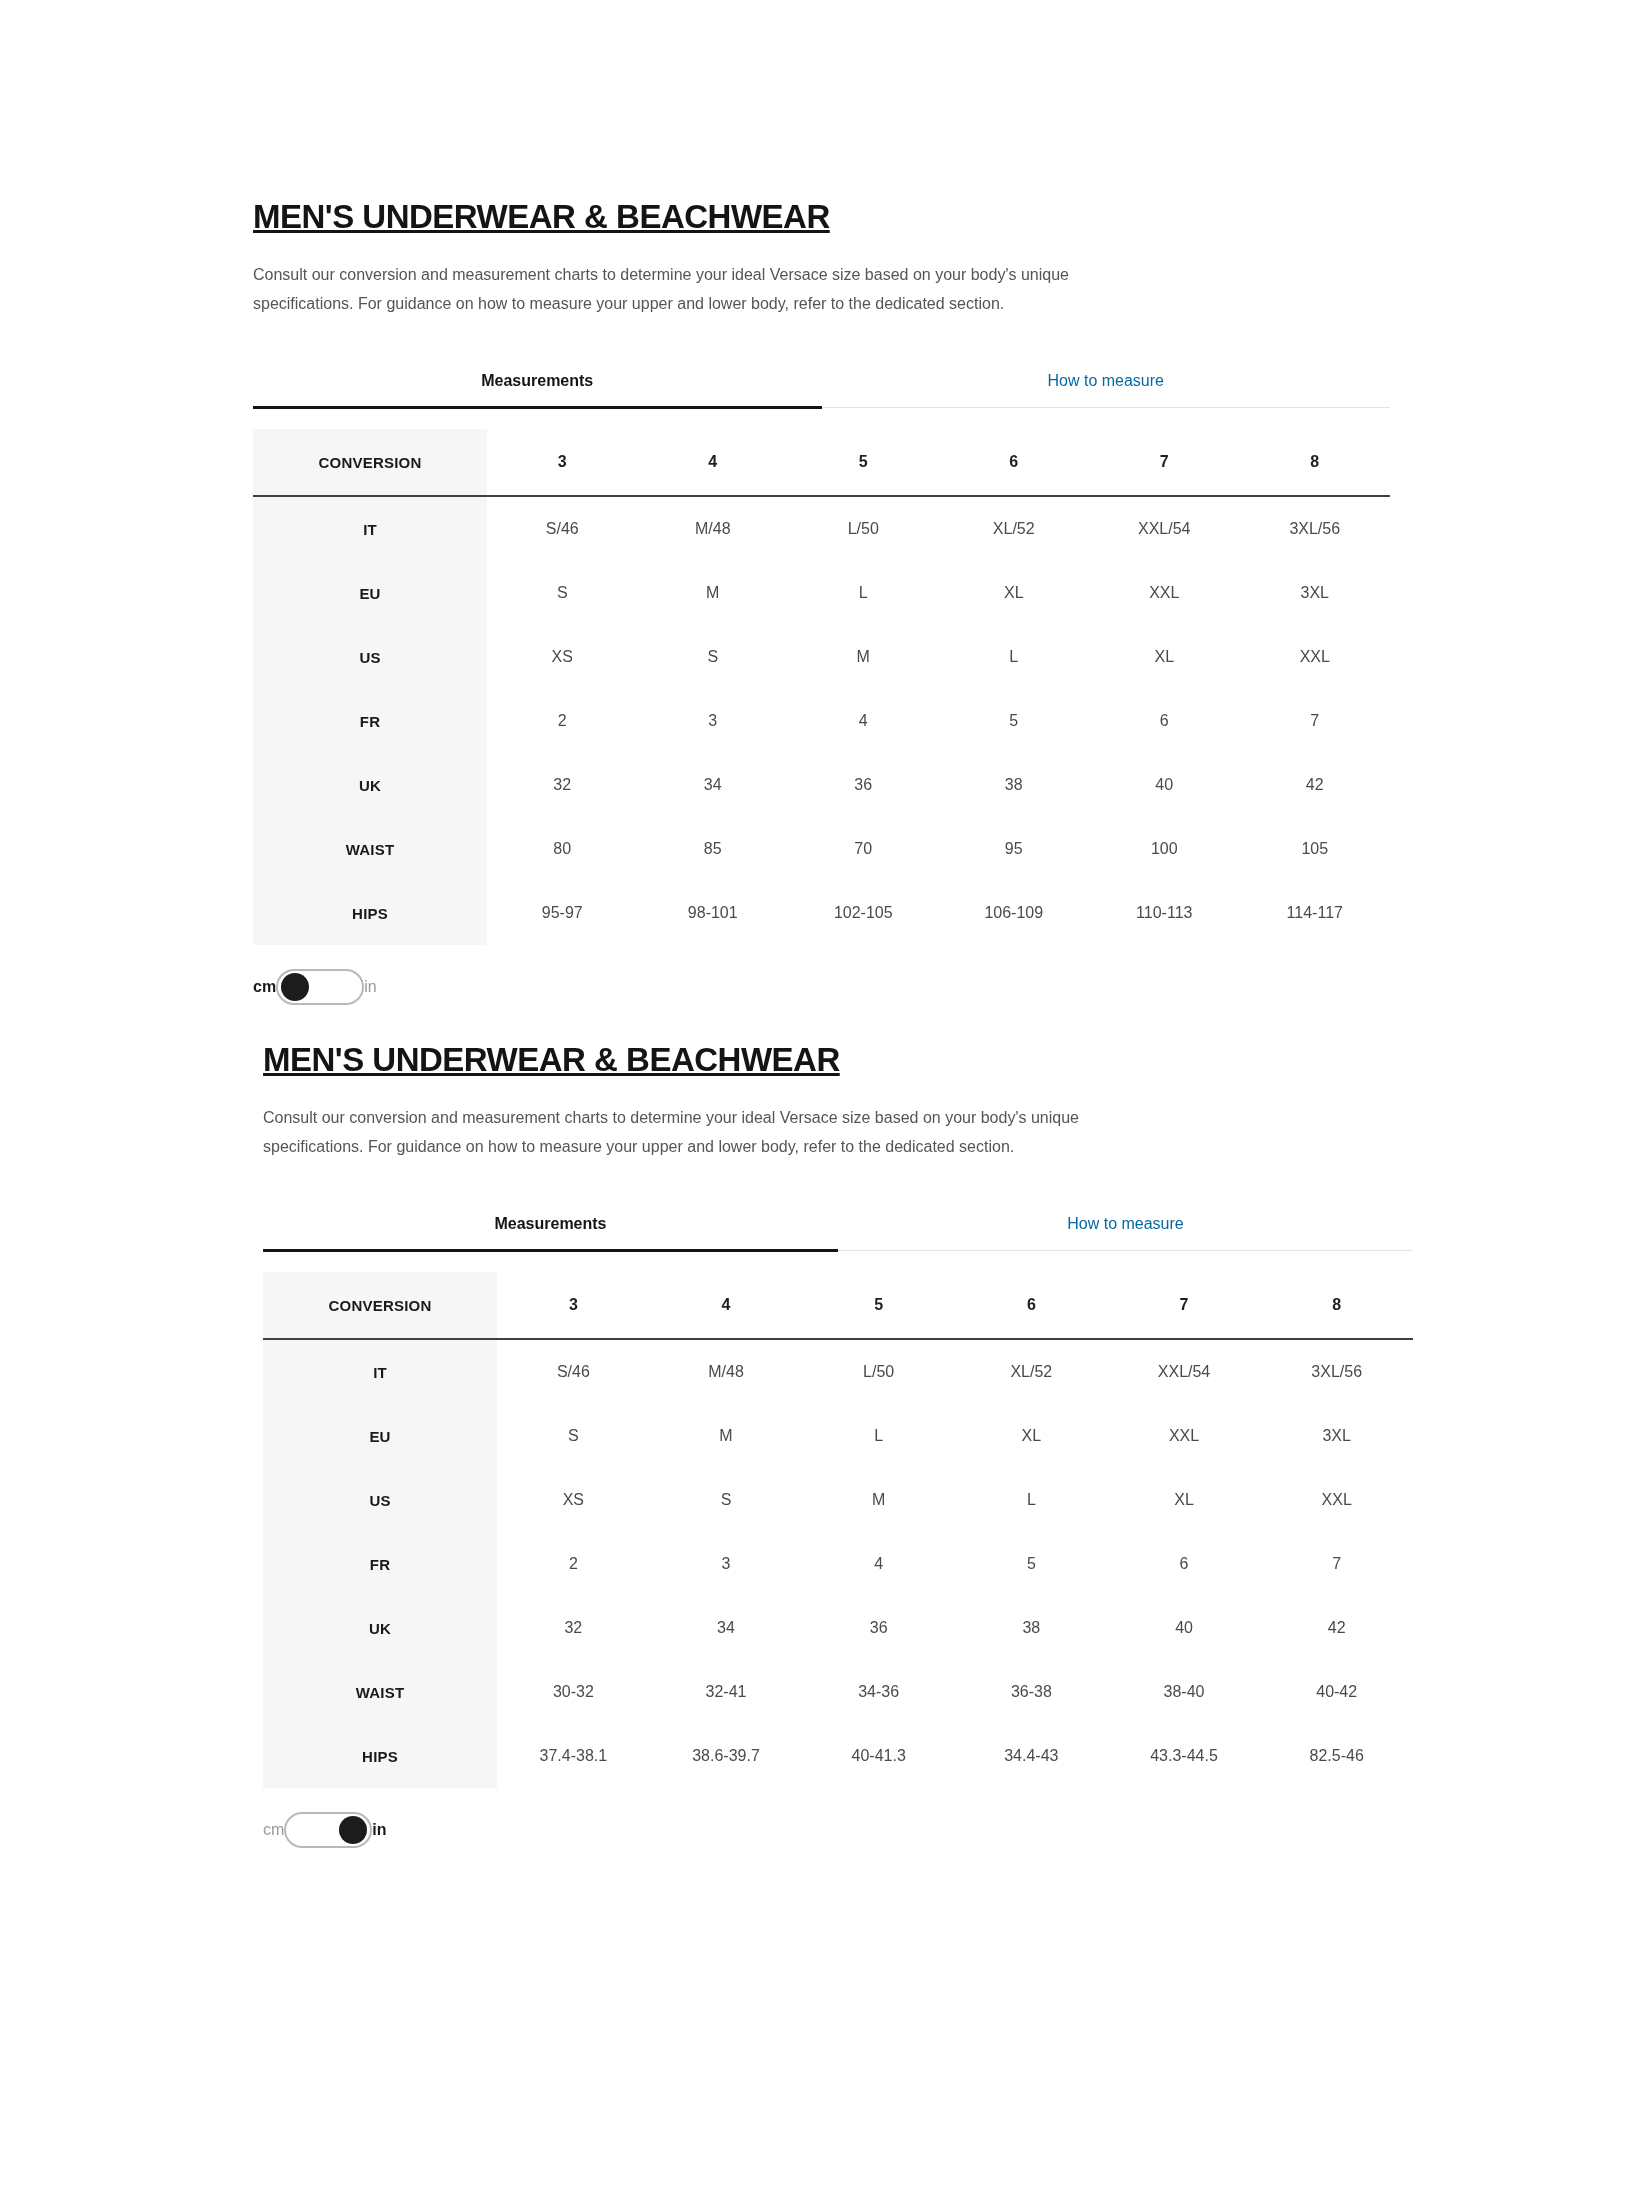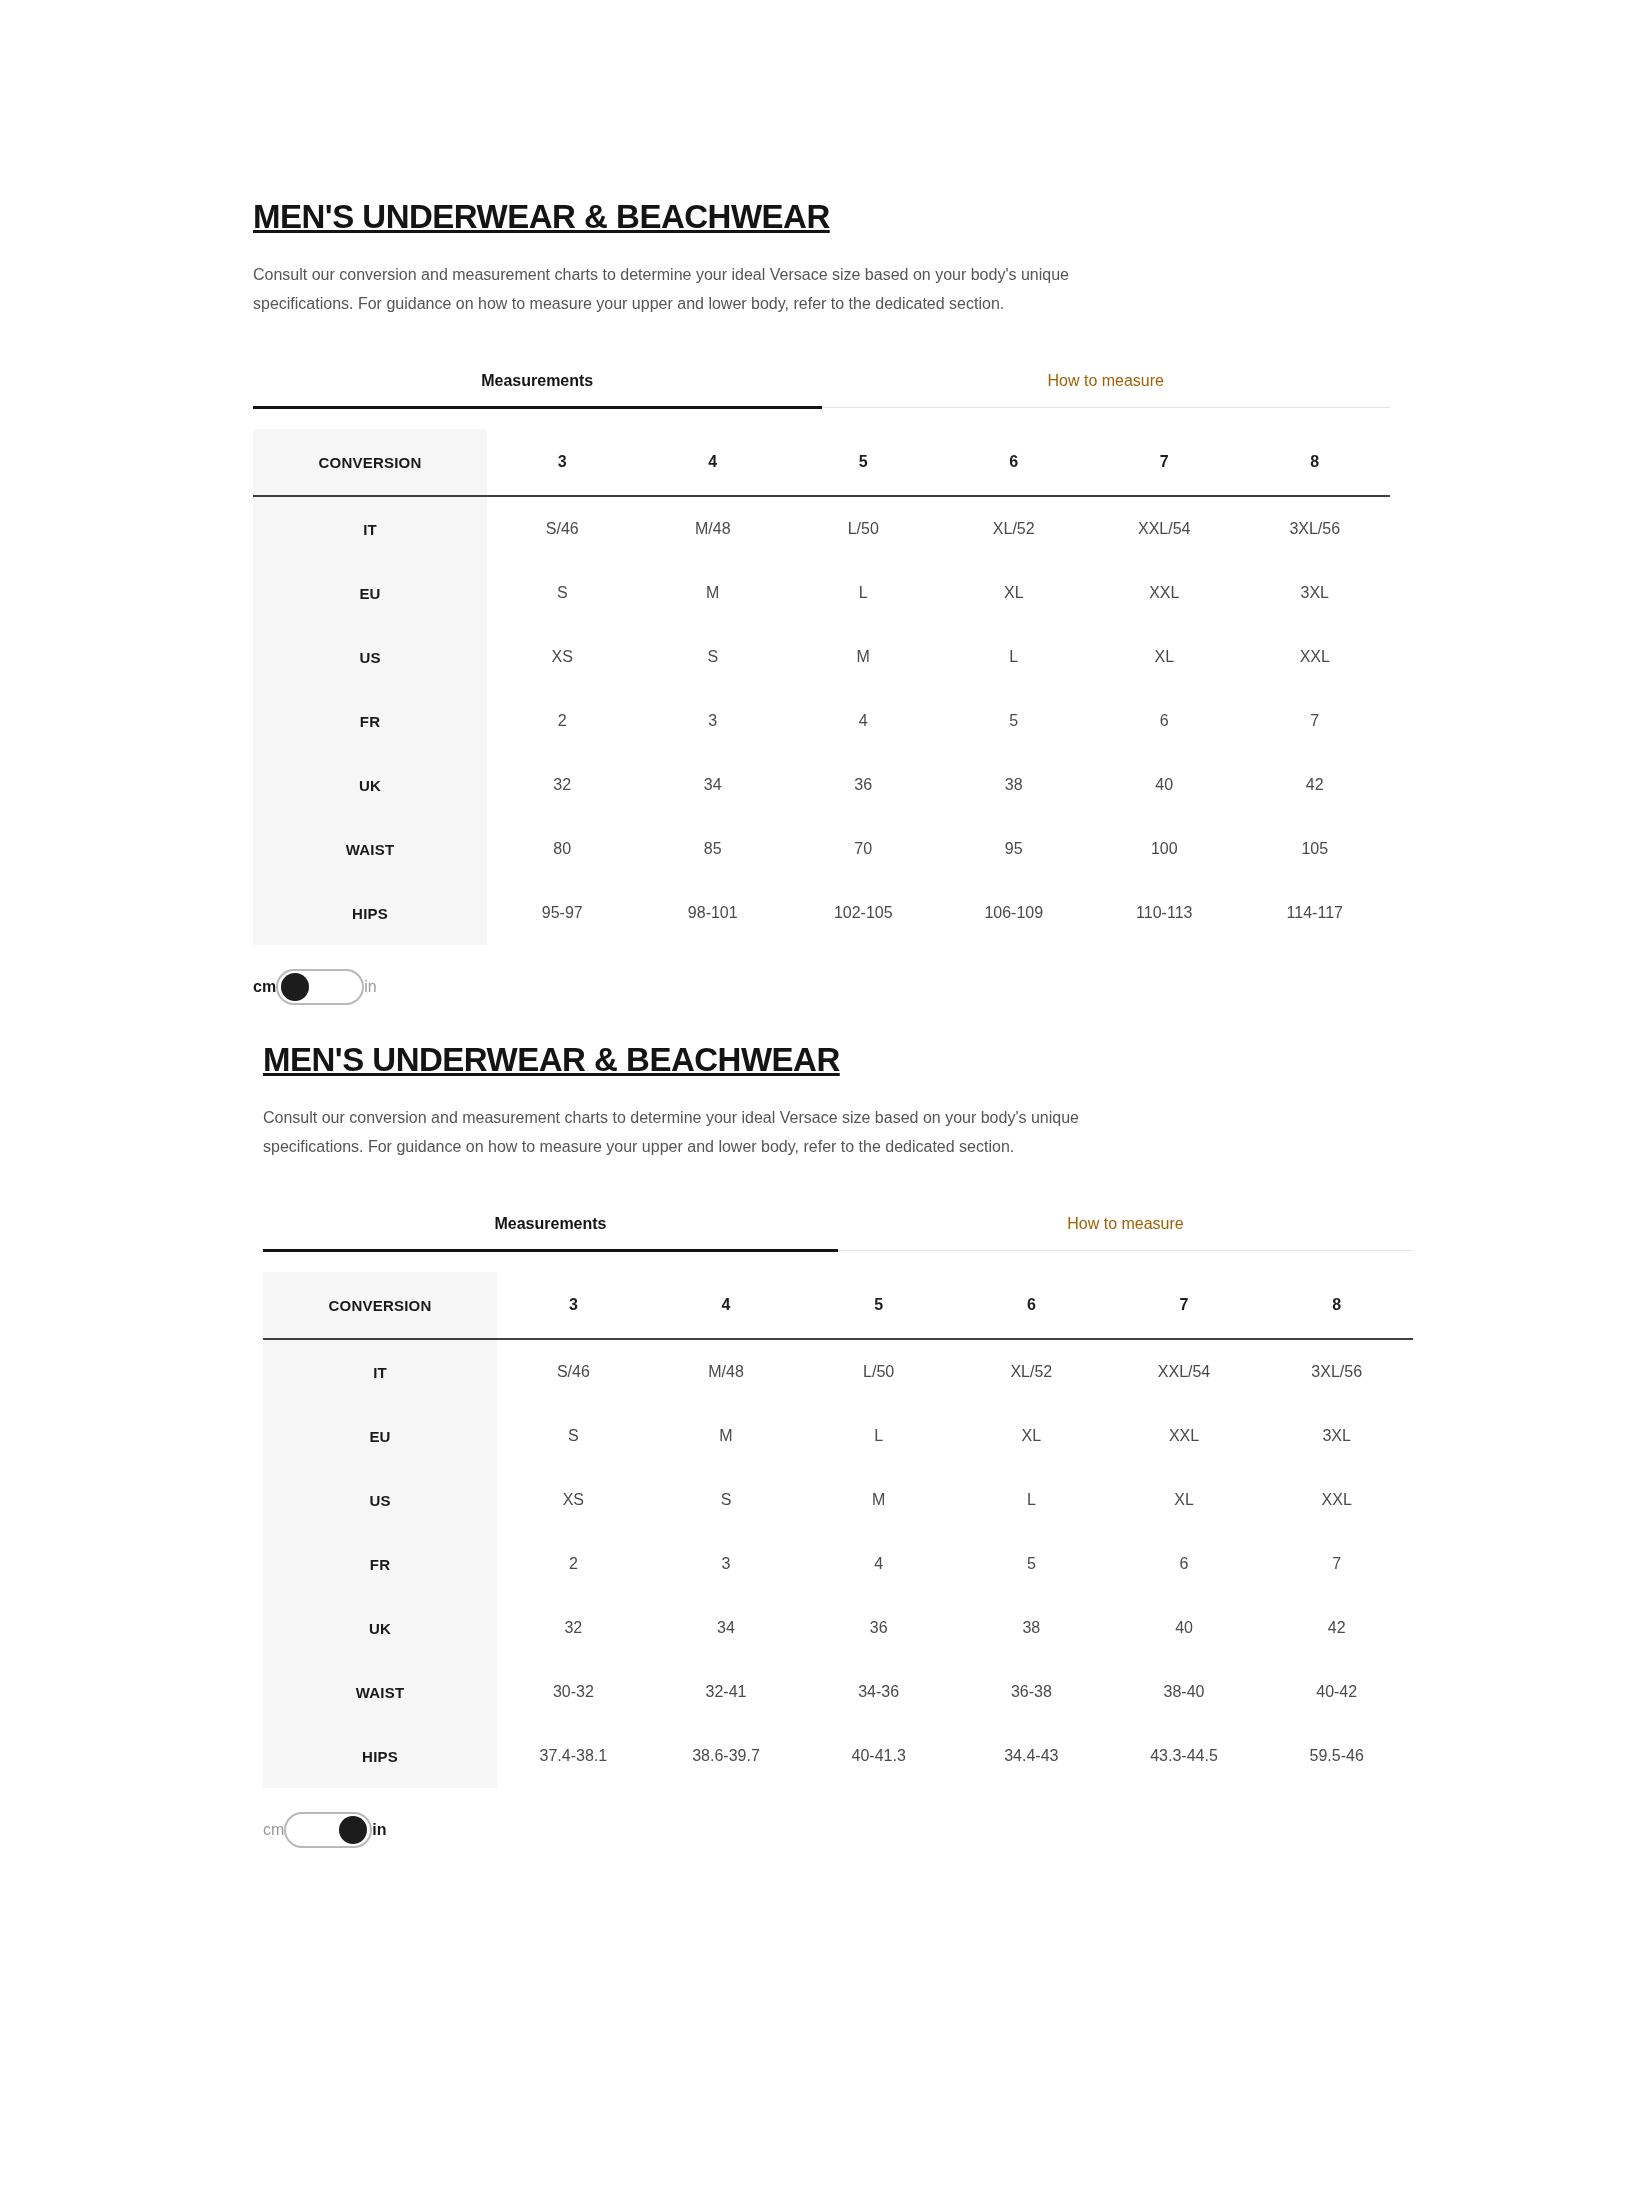--- a/index.html
+++ b/index.html
@@ -34,21 +34,21 @@
 
   .tabs {
     display: flex;
     border-bottom: 1px solid #e3e3e3;
     padding-top: 12px;
   }
   .tab {
     flex: 1;
     text-align: center;
     font-size: 16px;
-    color: #a16207;
+    color: #0369a1;
     padding-bottom: 16px;
     cursor: pointer;
   }
   .tab.active {
     color: #141414;
     font-weight: 700;
     border-bottom: 3px solid #141414;
     margin-bottom: -2px;
   }
 
@@ -271,21 +271,21 @@
           <div class="t-cell value-cell">38-40</div>
           <div class="t-cell value-cell">40-42</div>
         </div>
         <div class="t-row">
           <div class="t-cell label-cell">HIPS</div>
           <div class="t-cell value-cell">37.4-38.1</div>
           <div class="t-cell value-cell">38.6-39.7</div>
           <div class="t-cell value-cell">40-41.3</div>
           <div class="t-cell value-cell">34.4-43</div>
           <div class="t-cell value-cell">43.3-44.5</div>
-          <div class="t-cell value-cell">59.5-46</div>
+          <div class="t-cell value-cell">82.5-46</div>
         </div>
       </div>
 
     <div class="unit-toggle">
       <span class="unit-label">cm</span>
       <div class="switch in">
         <div class="knob"></div>
       </div>
       <span class="unit-label active">in</span>
     </div>

